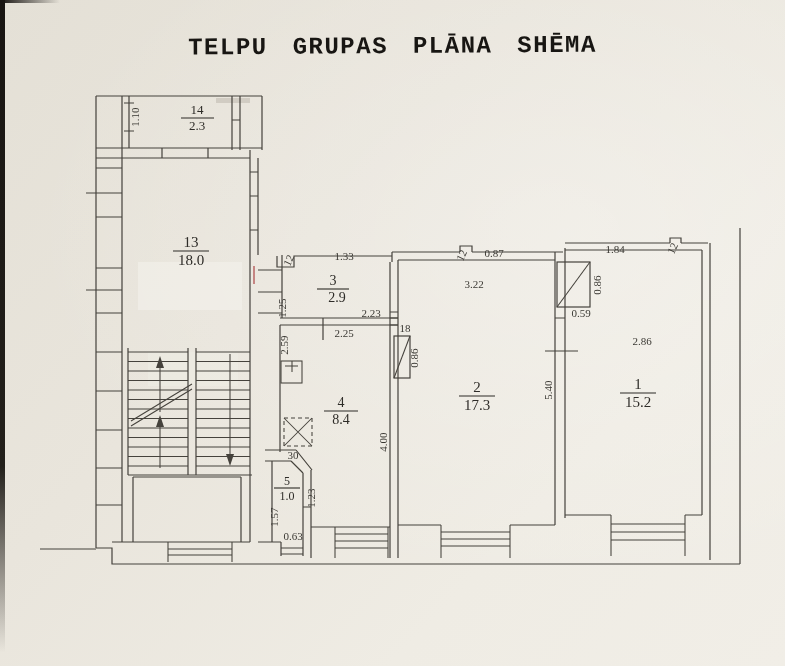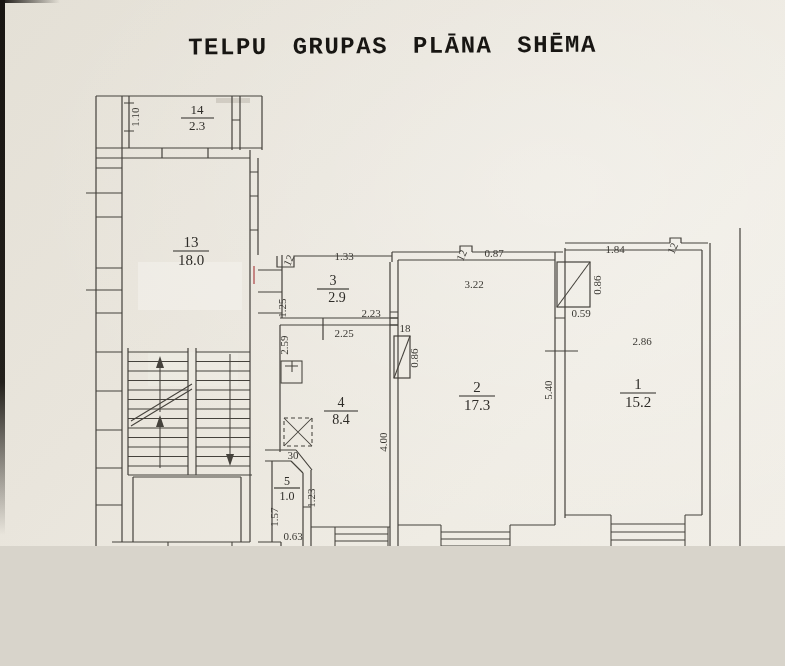--- a/index.html
+++ b/index.html
@@ -1,18 +1,18 @@
 <!DOCTYPE html>
 <html><head>
 <meta charset="utf-8">
 <style>
   html,body{margin:0;padding:0;background:#d8d4cb;}
   .photo{
     position:relative;
-    width:785px;height:546px;
+    width:785px;height:666px;
     overflow:hidden;
     background:
       radial-gradient(ellipse 900px 600px at 72% 35%, rgba(255,255,255,.28), rgba(255,255,255,0) 60%),
       linear-gradient(133deg, #e4e0d6 0%, #e9e5dc 38%, #efece4 72%, #f1eee7 100%);
     font-family:"Liberation Serif", serif;
   }
   .edge-left{
     position:absolute;left:0;top:0;width:5px;height:100%;
     background:linear-gradient(to bottom,#181512 0%,#23201b 70%,rgba(35,32,27,0) 98%);
   }

